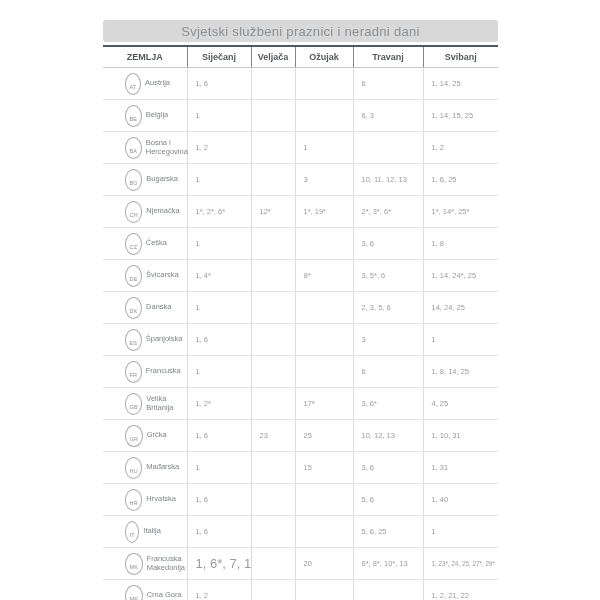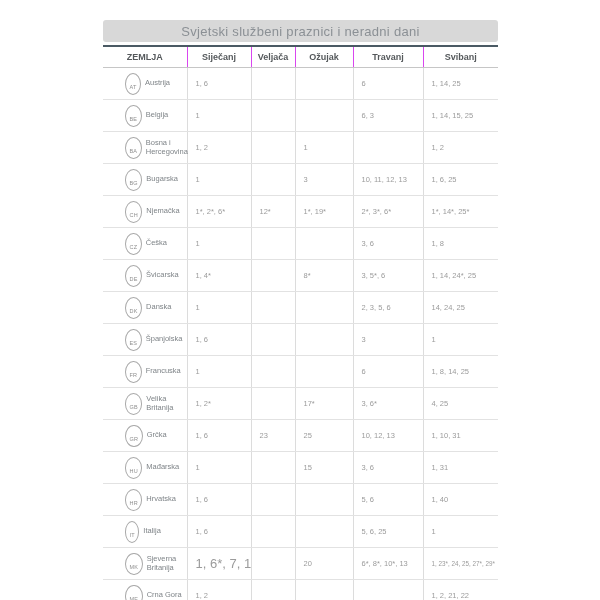--- a/index.html
+++ b/index.html
@@ -283,21 +283,21 @@
     <td class="cell"></td>
     <td class="cell"></td>
     <td class="cell">5, 6, 25</td>
     <td class="cell">1</td>
   </tr>
 
   <tr>
     <td class="country-td">
       <div class="country-cell">
         <span class="badge"><span class="code">MK</span></span>
-        <span class="country">Sjeverna Britanija</span>
+        <span class="country">Francuska Makedonija</span>
       </div>
     </td>
     <td class="cell" style="font-size: 13px;">1, 6*, 7, 19*, 27*</td>
     <td class="cell"></td>
     <td class="cell">20</td>
     <td class="cell">6*, 8*, 10*, 13</td>
     <td class="cell" style="font-size: 6.3px;">1, 23*, 24, 25, 27*, 29*</td>
   </tr>
 
   <tr>

